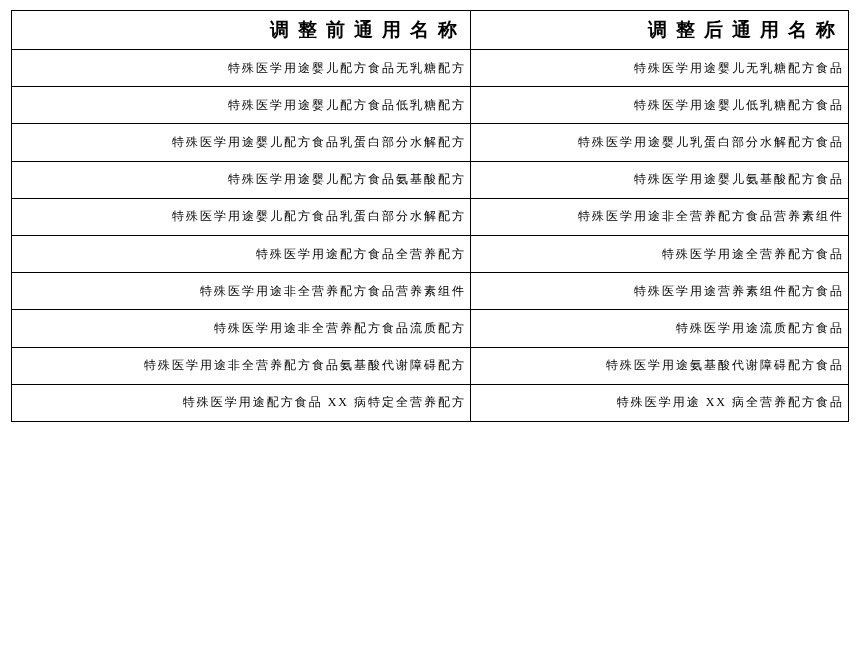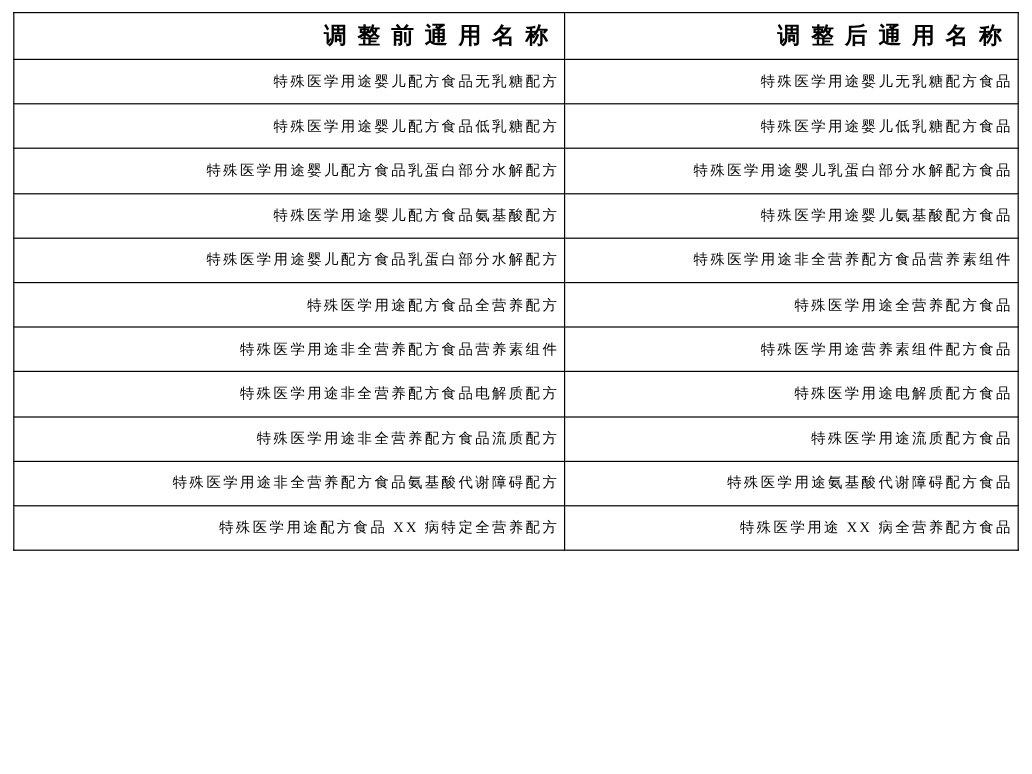--- a/index.html
+++ b/index.html
@@ -85,24 +85,20 @@
     </tr>
     <tr>
       <td>特殊医学用途配方食品全营养配方</td>
       <td>特殊医学用途全营养配方食品</td>
     </tr>
     <tr>
       <td>特殊医学用途非全营养配方食品营养素组件</td>
       <td>特殊医学用途营养素组件配方食品</td>
     </tr>
     <tr>
-      <td>特殊医学用途非全营养配方食品电解质配方</td>
-      <td>特殊医学用途电解质配方食品</td>
-    </tr>
-    <tr>
       <td>特殊医学用途非全营养配方食品流质配方</td>
       <td>特殊医学用途流质配方食品</td>
     </tr>
     <tr>
       <td>特殊医学用途非全营养配方食品氨基酸代谢障碍配方</td>
       <td>特殊医学用途氨基酸代谢障碍配方食品</td>
     </tr>
     <tr>
       <td>特殊医学用途配方食品 XX 病特定全营养配方</td>
       <td>特殊医学用途 XX 病全营养配方食品</td>

